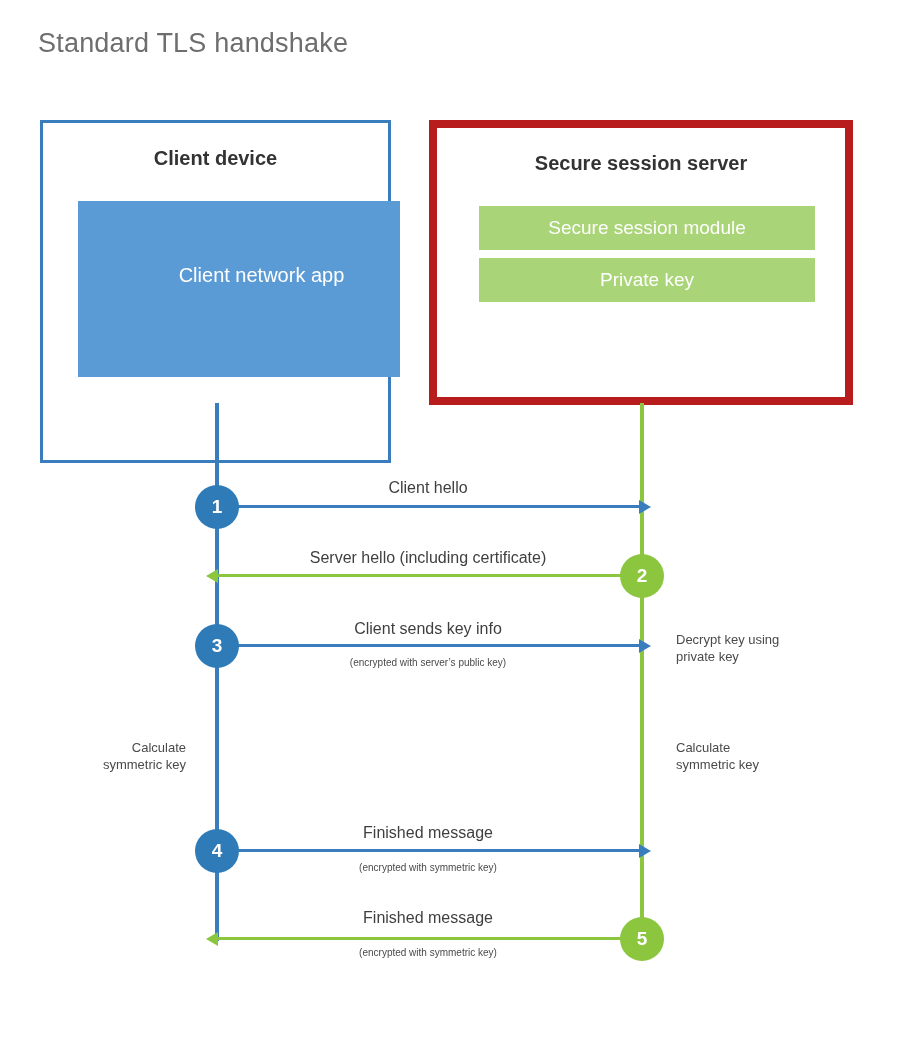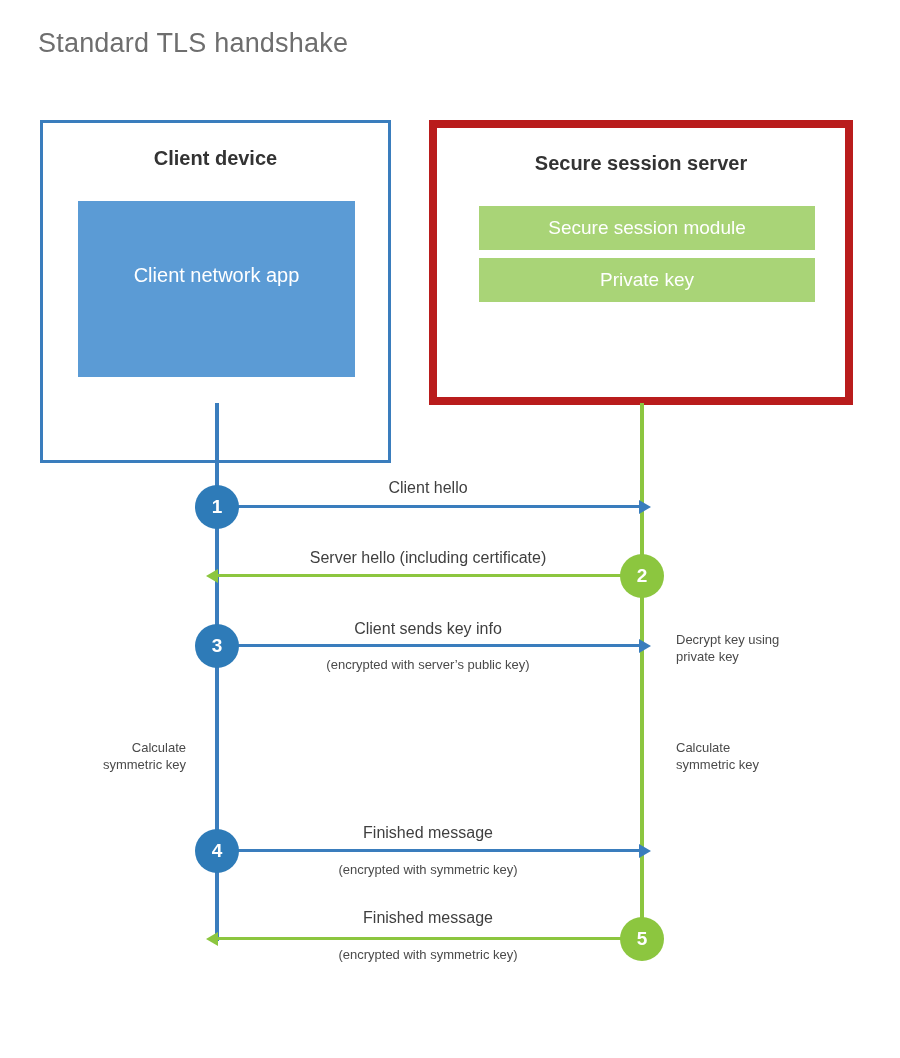--- a/index.html
+++ b/index.html
@@ -66,20 +66,21 @@
   #client-app-block {
     position: absolute;
     left: 35px;
     top: 78px;
     width: 277px;
     height: 176px;
     background: #5b9bd5;
     display: flex;
     align-items: center;
     justify-content: center;
+    padding-left: 45px;
   }
   #client-app-label {
     color: #ffffff;
     font-size: 20px;
     font-weight: 400;
     text-align: center;
     line-height: 1.35;
     max-width: 200px;
     margin-top: -28px;
   }
@@ -181,21 +182,21 @@
     position: absolute;
     text-align: left;
     font-size: 16px;
     color: #3f3f3f;
     white-space: nowrap;
     transform: translateX(-50%);
   }
   .msg-sub {
     position: absolute;
     text-align: center;
-    font-size: 13px;
+    font-size: 10px;
     color: #4a4a4a;
     white-space: nowrap;
     transform: translateX(-50%);
   }
 
   #label-1 { left: 428px; top: 479px; }
   #label-2 { left: 428px; top: 549px; }
   #label-3 { left: 428px; top: 620px; }
   #sub-3   { left: 428px; top: 657px; }
   #label-4 { left: 428px; top: 824px; }

